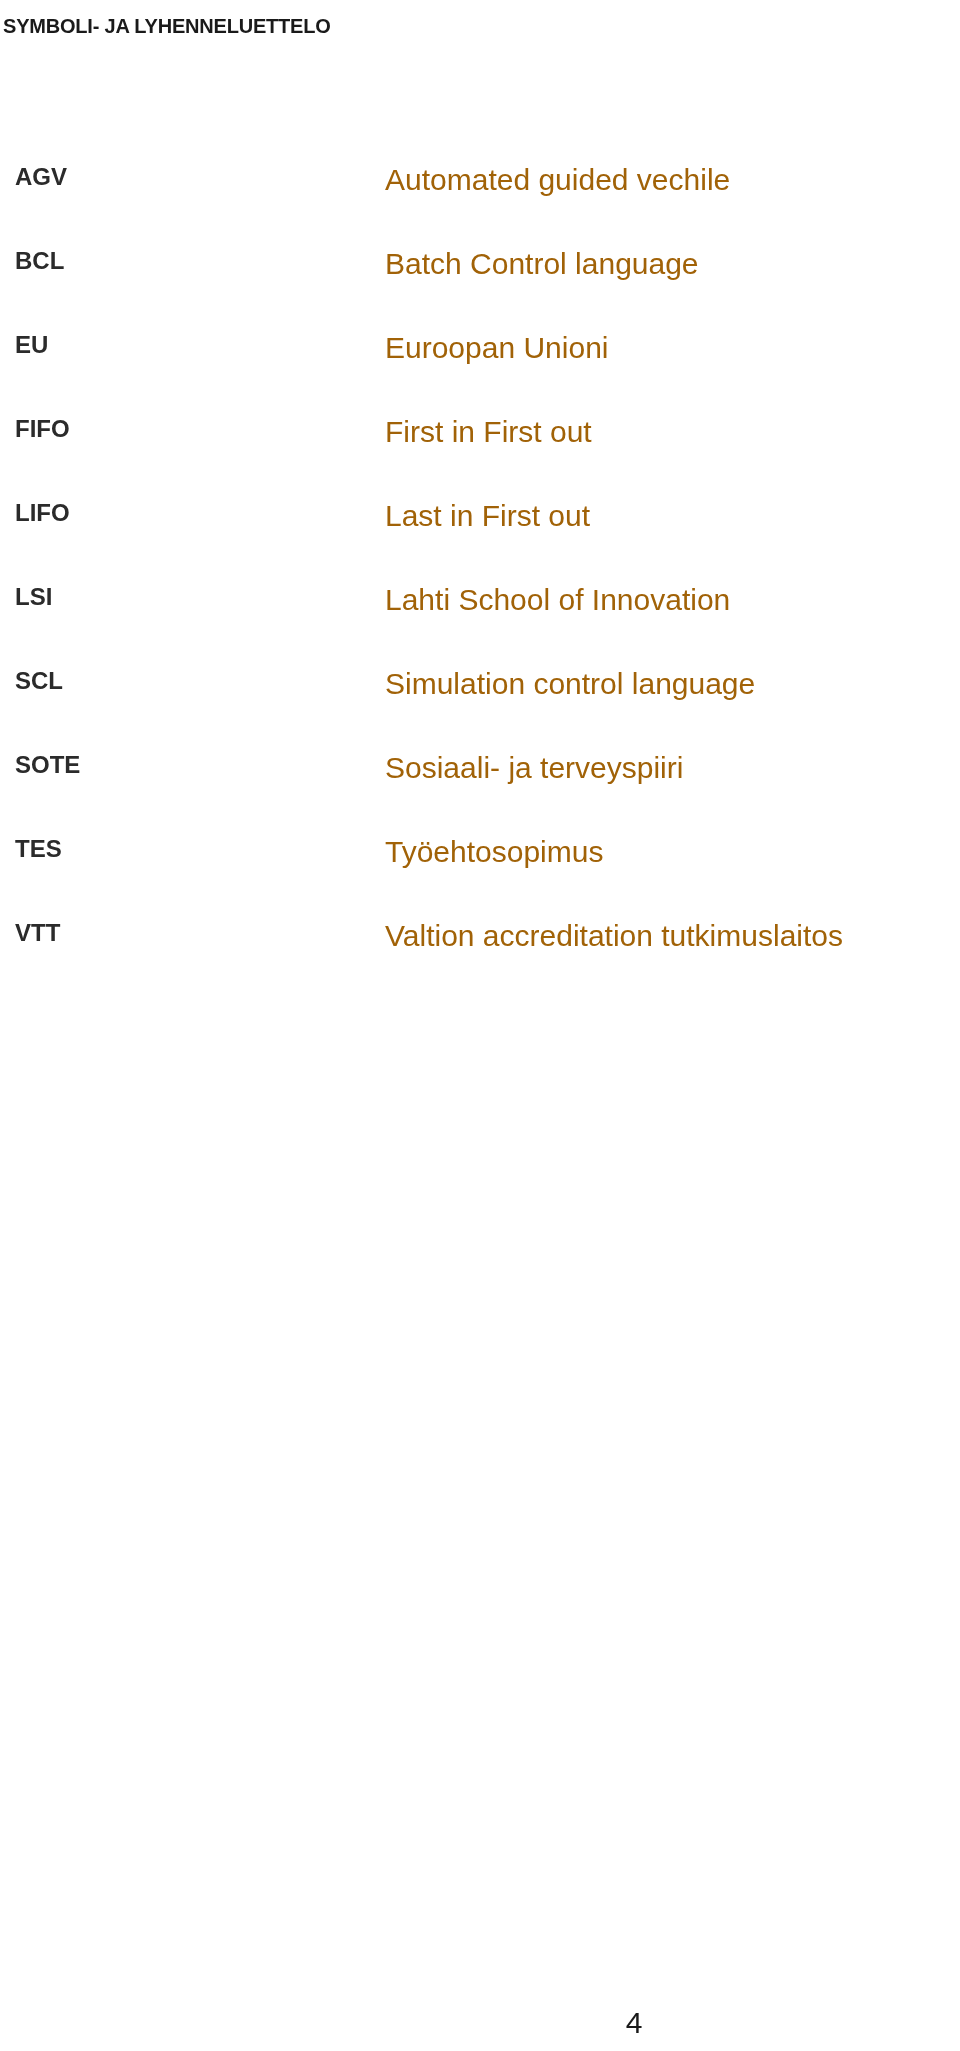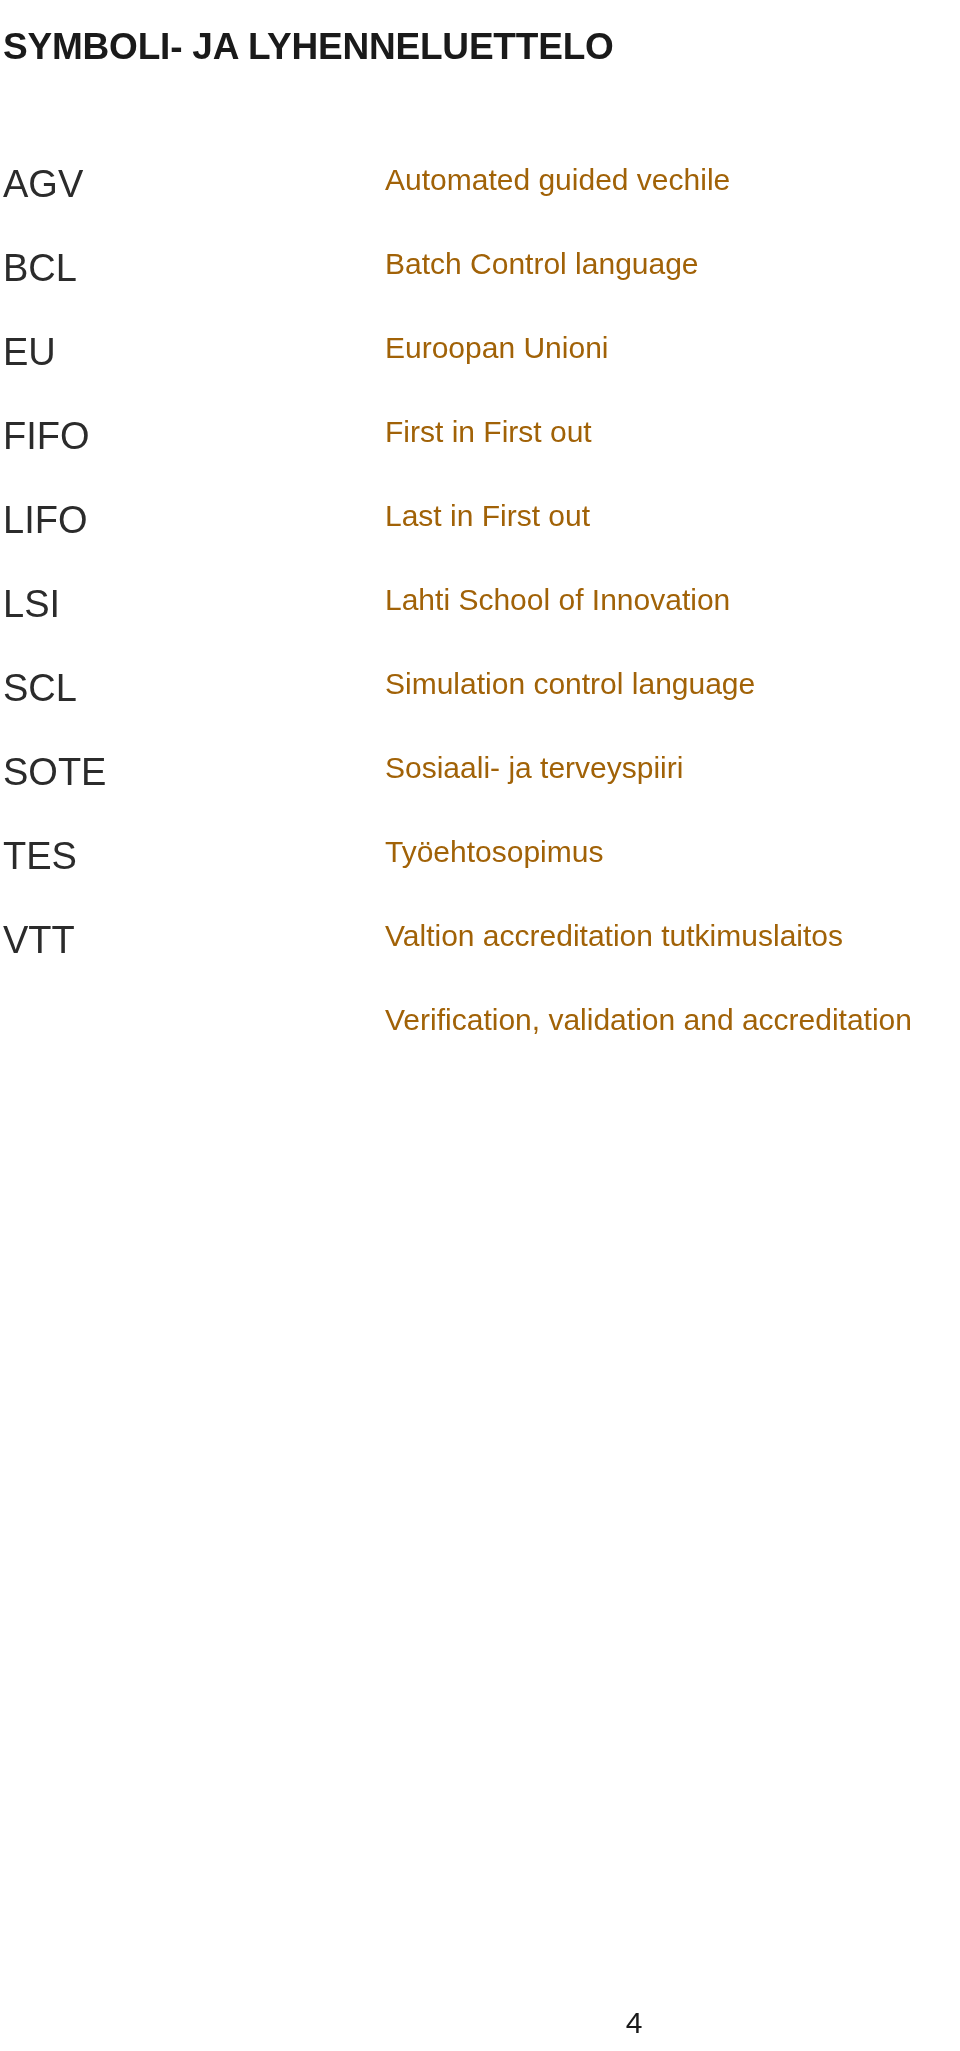--- a/index.html
+++ b/index.html
@@ -17,21 +17,21 @@
     overflow: hidden;
     font-family: "Liberation Sans", "DejaVu Sans", sans-serif;
     -webkit-font-smoothing: antialiased;
   }
 
   
   .doc-title {
     position: absolute;
     left: 3px;
     top: 2px;
-    font-size: 37px;
+    font-size: 20px;
     font-weight: bold;
     color: #1a1a1a;
     letter-spacing: -0.2px;
     white-space: nowrap;
     line-height: 1.1;
   }
 
   
   .abbr-list {
     position: absolute;
@@ -40,25 +40,25 @@
     width: 960px;
   }
 
   .abbr-row {
     position: relative;
     height: 84px;
   }
 
   .abbr-term {
     position: absolute;
-    left: 3px;
+    left: 15px;
     top: 0;
     width: 370px;
-    font-size: 38px;
-    font-weight: normal;
+    font-size: 24px;
+    font-weight: bold;
     color: #2b2b2b;
     white-space: nowrap;
     line-height: 1.15;
   }
 
   .abbr-def {
     position: absolute;
     left: 385px;
     top: 0;
     width: 575px;
@@ -124,19 +124,18 @@
       </div>
       <div class="abbr-row">
         <div class="abbr-term">TES</div>
         <div class="abbr-def">Työehtosopimus</div>
       </div>
       <div class="abbr-row">
         <div class="abbr-term">VTT</div>
         <div class="abbr-def">Valtion accreditation tutkimuslaitos</div>
       </div>
       <div class="abbr-row">
-        <div class="abbr-def">Verification, validation and accreditation</div>
       </div>
     </div>
 
   <div class="page-number">4</div>
 
 </div>
 
 </body></html>

